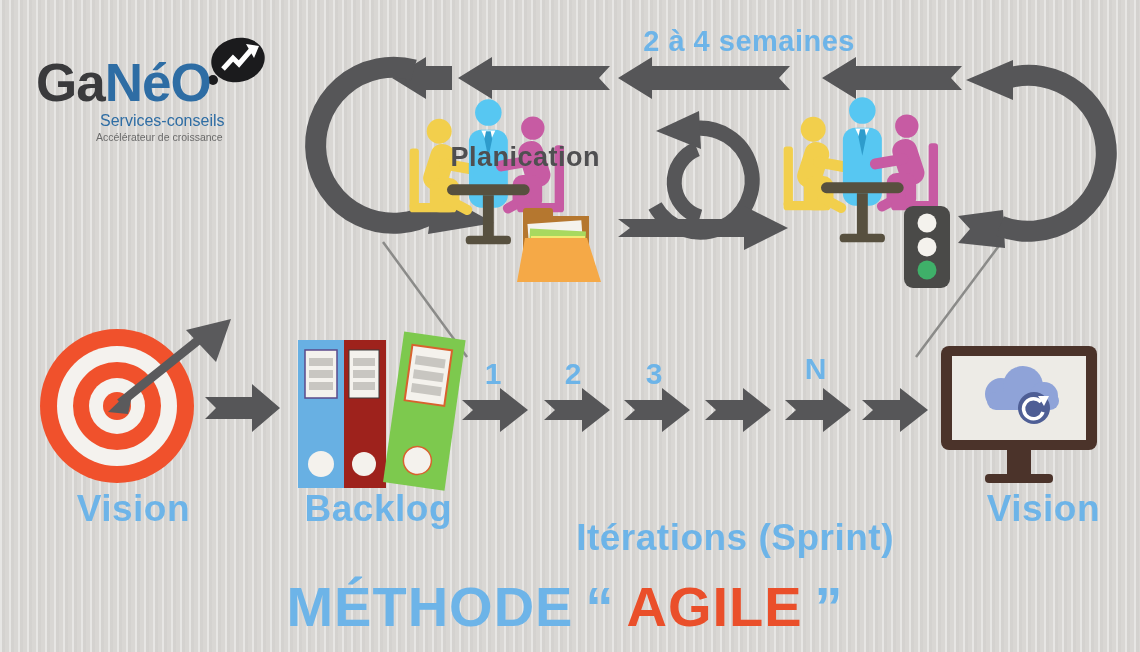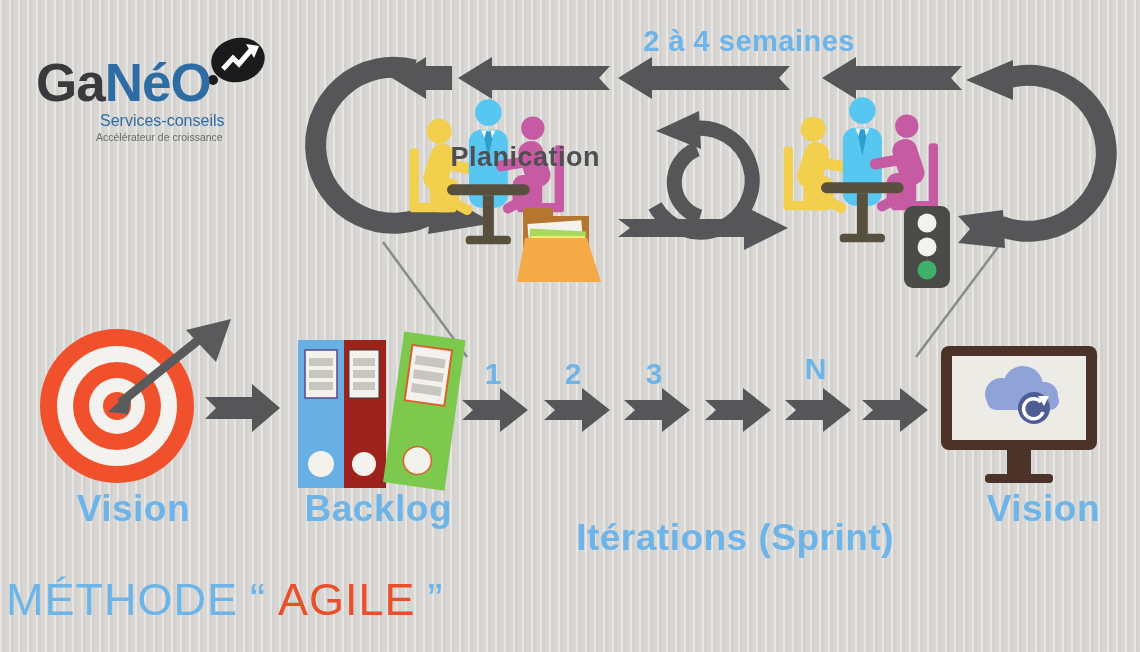--- a/index.html
+++ b/index.html
@@ -18,22 +18,22 @@
   .blue{color:#6db4e8;}
   .dark{color:#4f4f51;}
   .logo-text{position:absolute;left:36px;top:52px;font-size:53px;font-weight:bold;
              letter-spacing:-1px;z-index:5;}
   .logo-text .p1{color:#3a3a3c;}
   .logo-text .p2{color:#2e6da4;}
   .tagline{position:absolute;left:100px;top:112px;width:135px;text-align:left;
            font-size:16px;font-weight:normal;color:#2e6da4;z-index:5;}
   .subtagline{position:absolute;left:96px;top:131px;width:145px;text-align:left;
               font-size:10.5px;color:#6b6b6b;z-index:5;}
-  .title-row{position:absolute;left:0;top:574px;width:1130px;text-align:left;
-             font-size:45px;font-weight:normal;letter-spacing:1px;z-index:5;}
+  .title-row{position:absolute;left:0;top:574px;width:1130px;text-align:center;
+             font-size:56px;font-weight:bold;letter-spacing:1px;z-index:5;}
   .title-row .orange{color:#ea4f2a;}
   .title-row span{margin:0 6px;}
   svg.diagram{position:absolute;left:0;top:0;z-index:1;}
 </style>
 </head>
 <body>
 
 <div class="stage">
 
   <svg class="diagram" width="1140" height="652" viewBox="0 0 1140 652">

